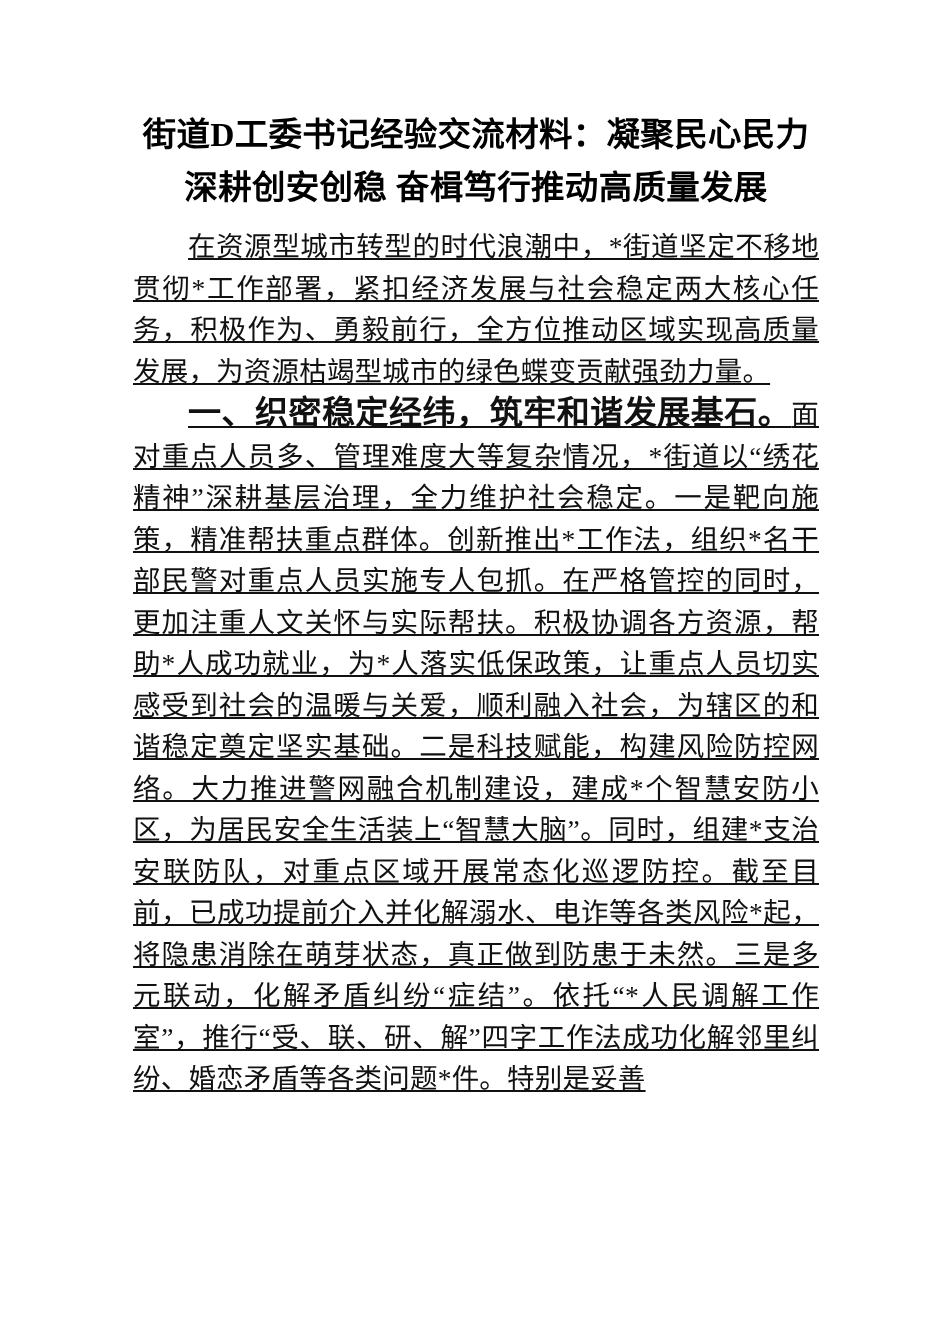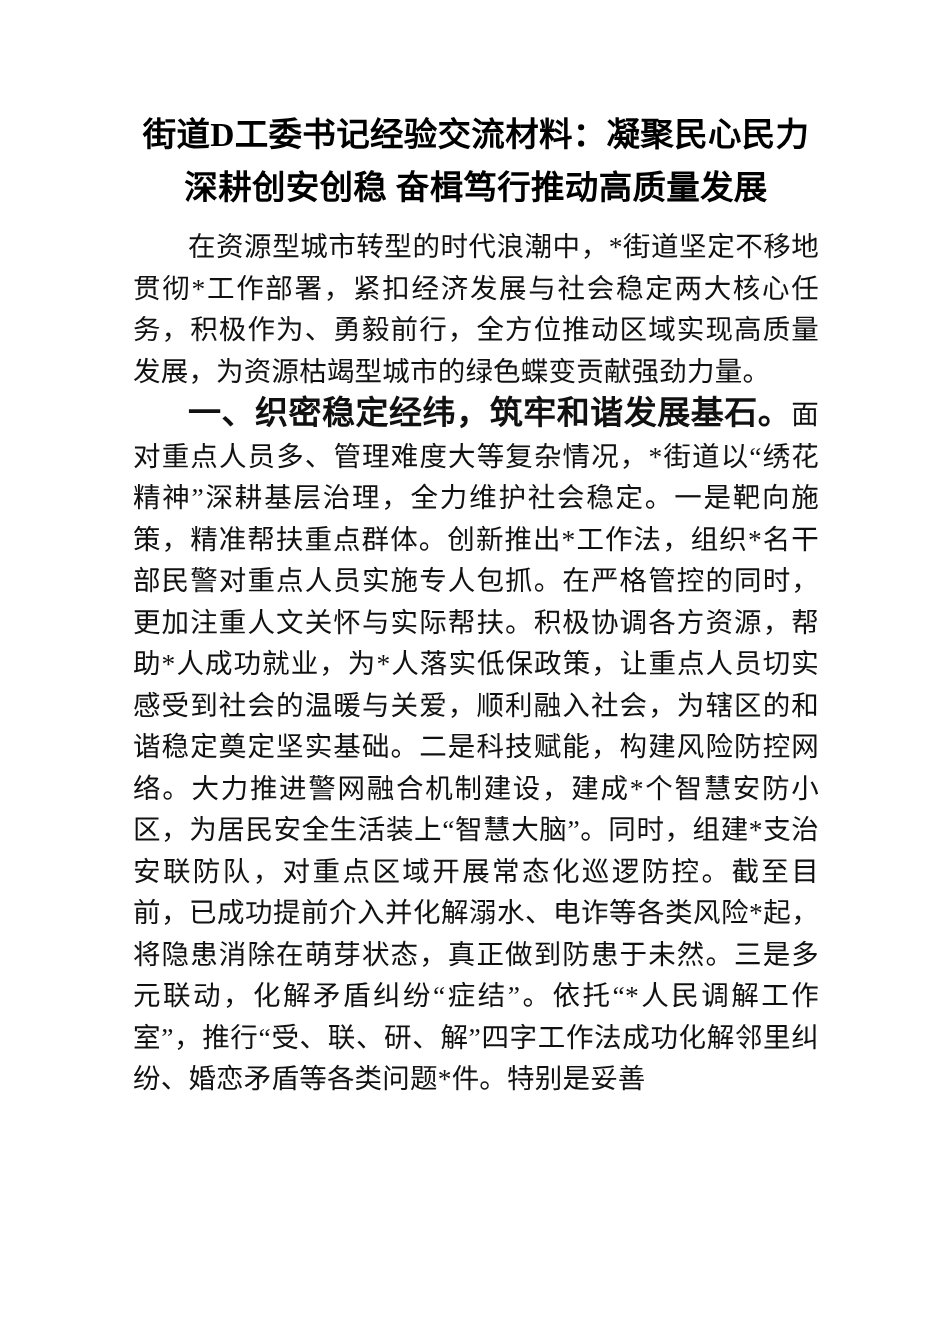--- a/index.html
+++ b/index.html
@@ -49,20 +49,21 @@
     text-justify: inter-ideograph;
     letter-spacing: 0.2px;
   }
 
   .para {
     margin: 0;
     text-indent: 2em;
     text-align: justify;
     text-justify: inter-ideograph;
     word-break: break-all;
+    text-decoration: underline;
   }
 
   .para + .para {
     margin-top: 0;
   }
 
   .para-lead {
     font-weight: bold;
     font-family: "Liberation Sans", "DejaVu Sans", sans-serif;
     font-size: 33px;

